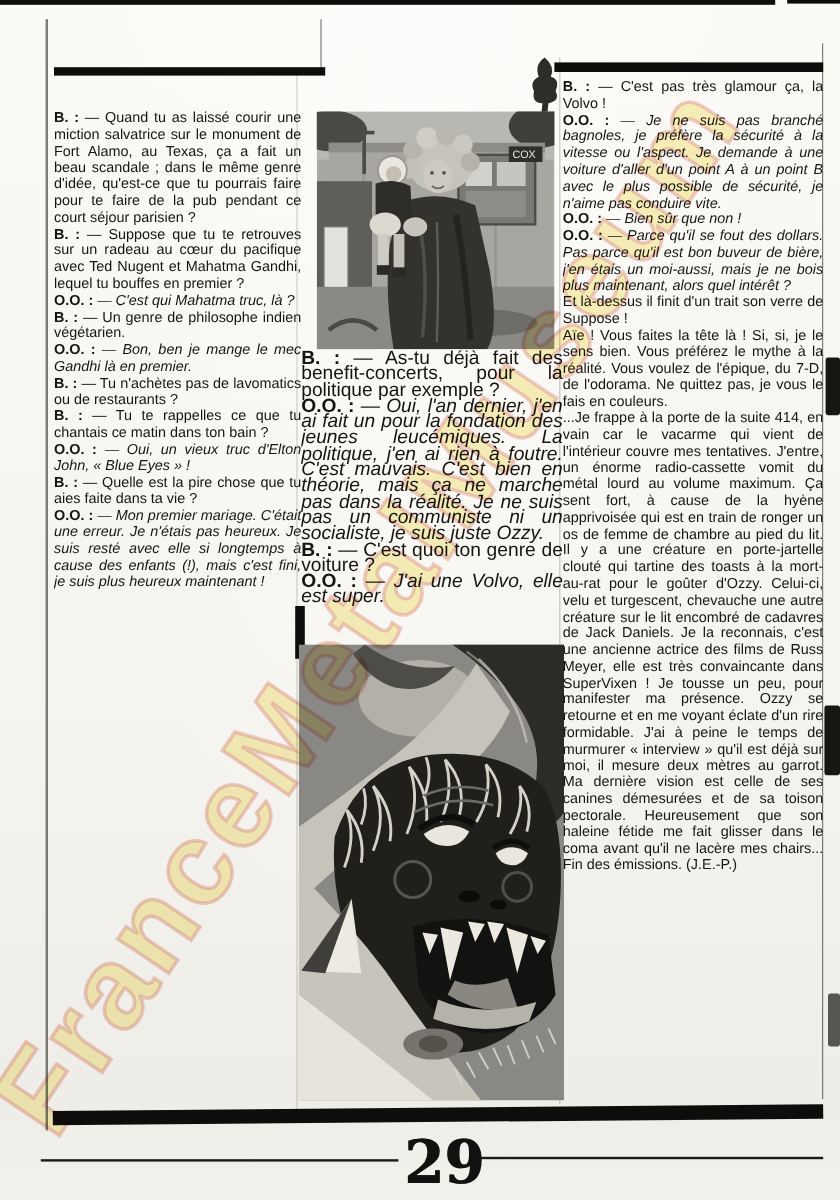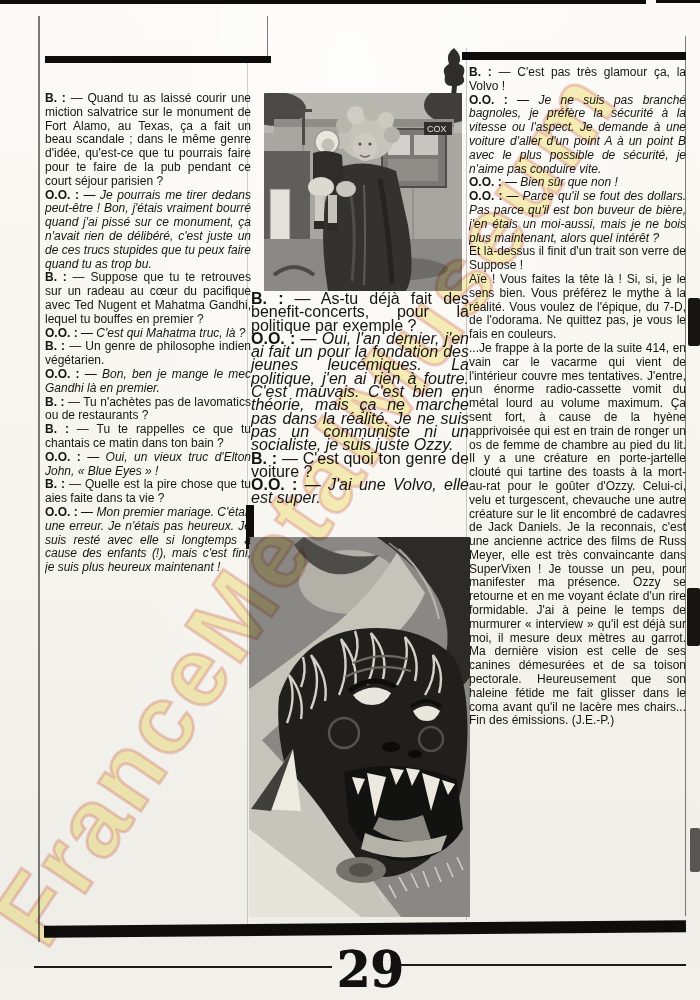--- a/index.html
+++ b/index.html
@@ -183,21 +183,20 @@
           <path d="M198,326 l6,14"></path>
           <path d="M208,320 l6,13"></path>
         <path d="M140,348 l7,13"></path>
           <path d="M130,354 l6,12"></path>
       </g>
     </svg>
   </div>
 
   <div class="col" style="left:45px;top:92px;width:206px;height:816px;">
       <p><b>B. : </b>— Quand tu as laissé courir une miction salvatrice sur le monument de Fort Alamo, au Texas, ça a fait un beau scandale ; dans le même genre d'idée, qu'est-ce que tu pourrais faire pour te faire de la pub pendant ce court séjour parisien ?</p>
-      <p class="ans"><b>O.O. : </b>— Je pourrais me tirer dedans peut-être ! Bon, j'étais vraiment bourré quand j'ai pissé sur ce monument, ça n'avait rien de délibéré, c'est juste un de ces trucs stupides que tu peux faire quand tu as trop bu.</p>
       <p><b>B. : </b>— Suppose que tu te retrouves sur un radeau au cœur du pacifique avec Ted Nugent et Mahatma Gandhi, lequel tu bouffes en premier ?</p>
       <p class="ans"><b>O.O. : </b>— C'est qui Mahatma truc, là ?</p>
       <p><b>B. : </b>— Un genre de philosophe indien végétarien.</p>
       <p class="ans"><b>O.O. : </b>— Bon, ben je mange le mec Gandhi là en premier.</p>
       <p><b>B. : </b>— Tu n'achètes pas de lavomatics ou de restaurants ?</p>
       <p><b>B. : </b>— Tu te rappelles ce que tu chantais ce matin dans ton bain ?</p>
       <p class="ans"><b>O.O. : </b>— Oui, un vieux truc d'Elton John, « Blue Eyes » !</p>
       <p><b>B. : </b>— Quelle est la pire chose que tu aies faite dans ta vie ?</p>
       <p class="ans"><b>O.O. : </b>— Mon premier mariage. C'était une erreur. Je n'étais pas heureux. Je suis resté avec elle si longtemps à cause des enfants (!), mais c'est fini, je suis plus heureux maintenant !</p>
     </div>

